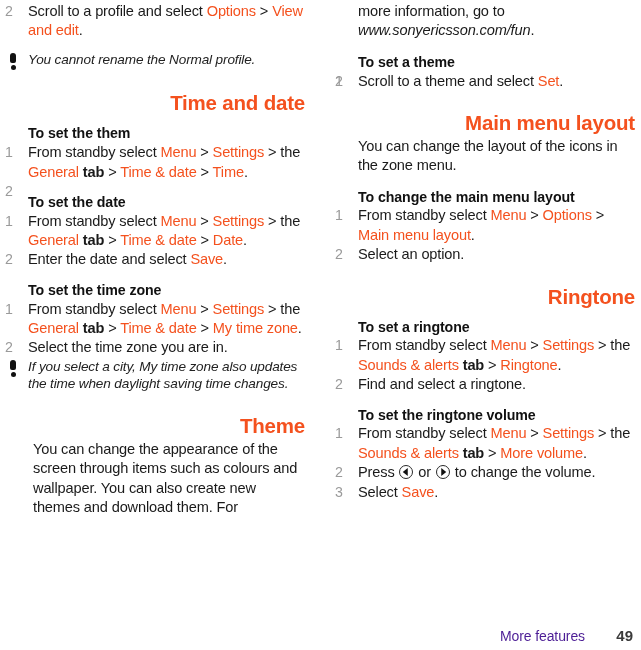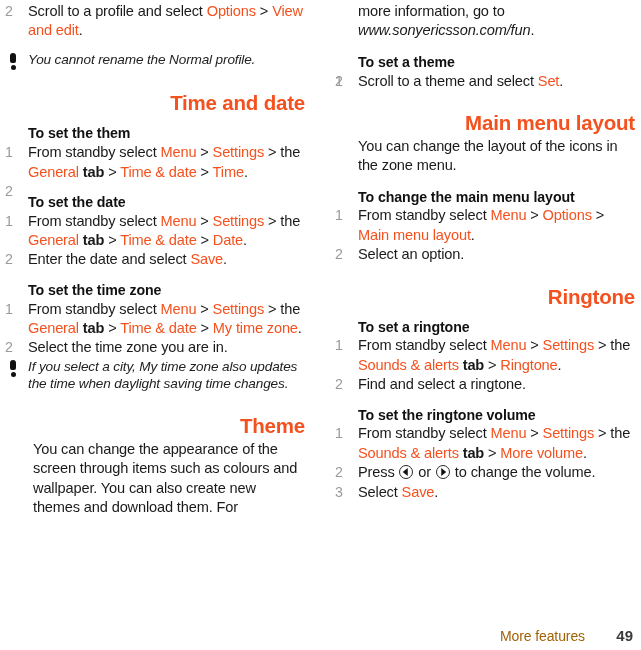--- a/index.html
+++ b/index.html
@@ -124,21 +124,21 @@
   .footer {
     position:absolute;
     left:0; bottom:6px;
     width:641px;
     height:20px;
   }
   .footer .ftitle {
     position:absolute;
     right:56px; bottom:0;
     font-size:14px;
-    color:#a16207;
+    color:#4c1d95;
     letter-spacing:-0.1px;
   }
   .footer .fpage {
     position:absolute;
     right:8px; bottom:0;
     font-size:15px;
     font-weight:bold;
     color:#3a3a3a;
   }
 </style>

